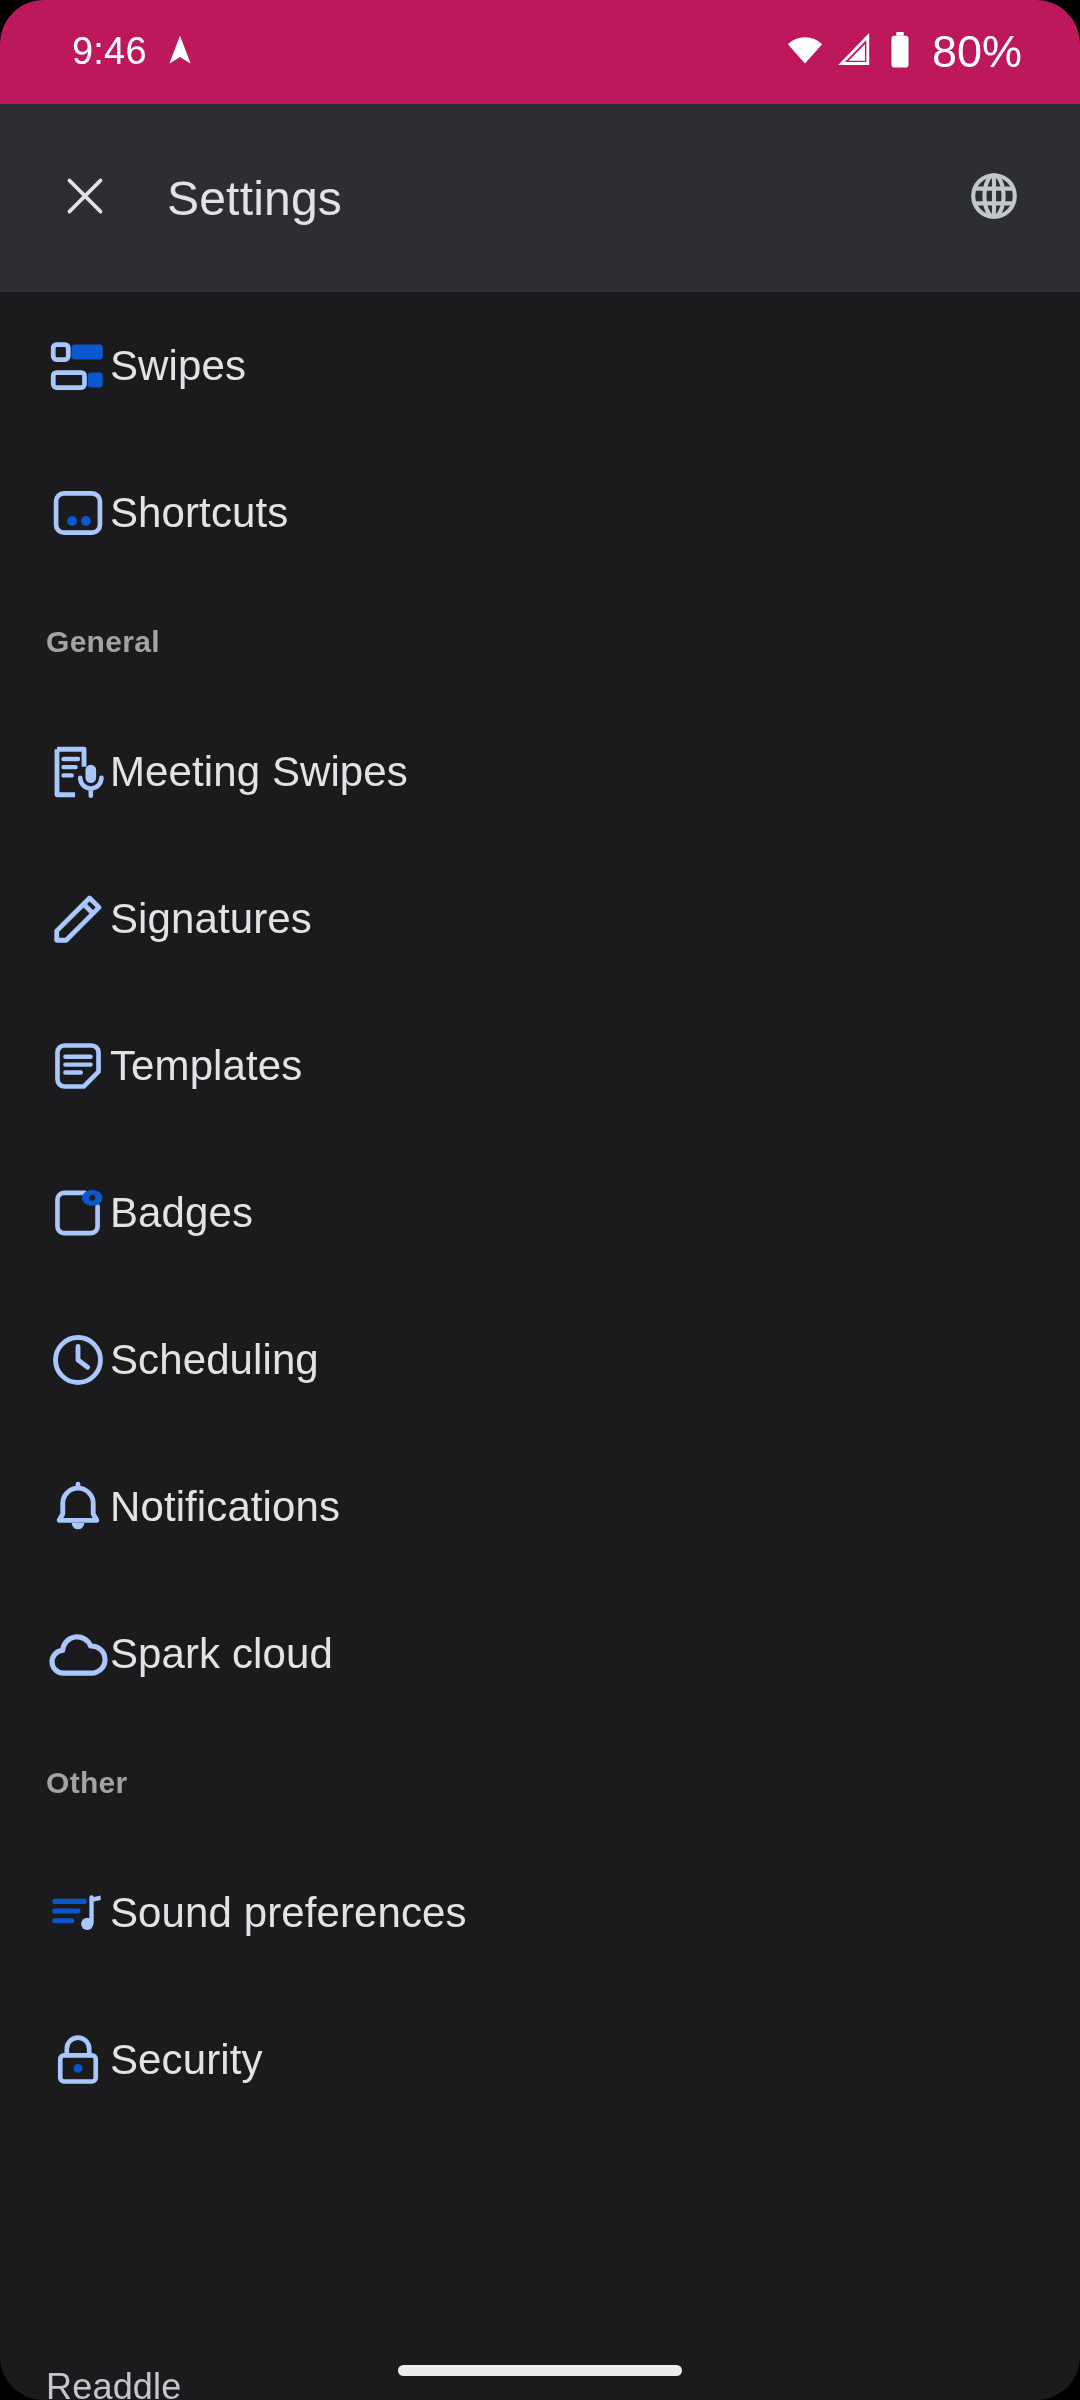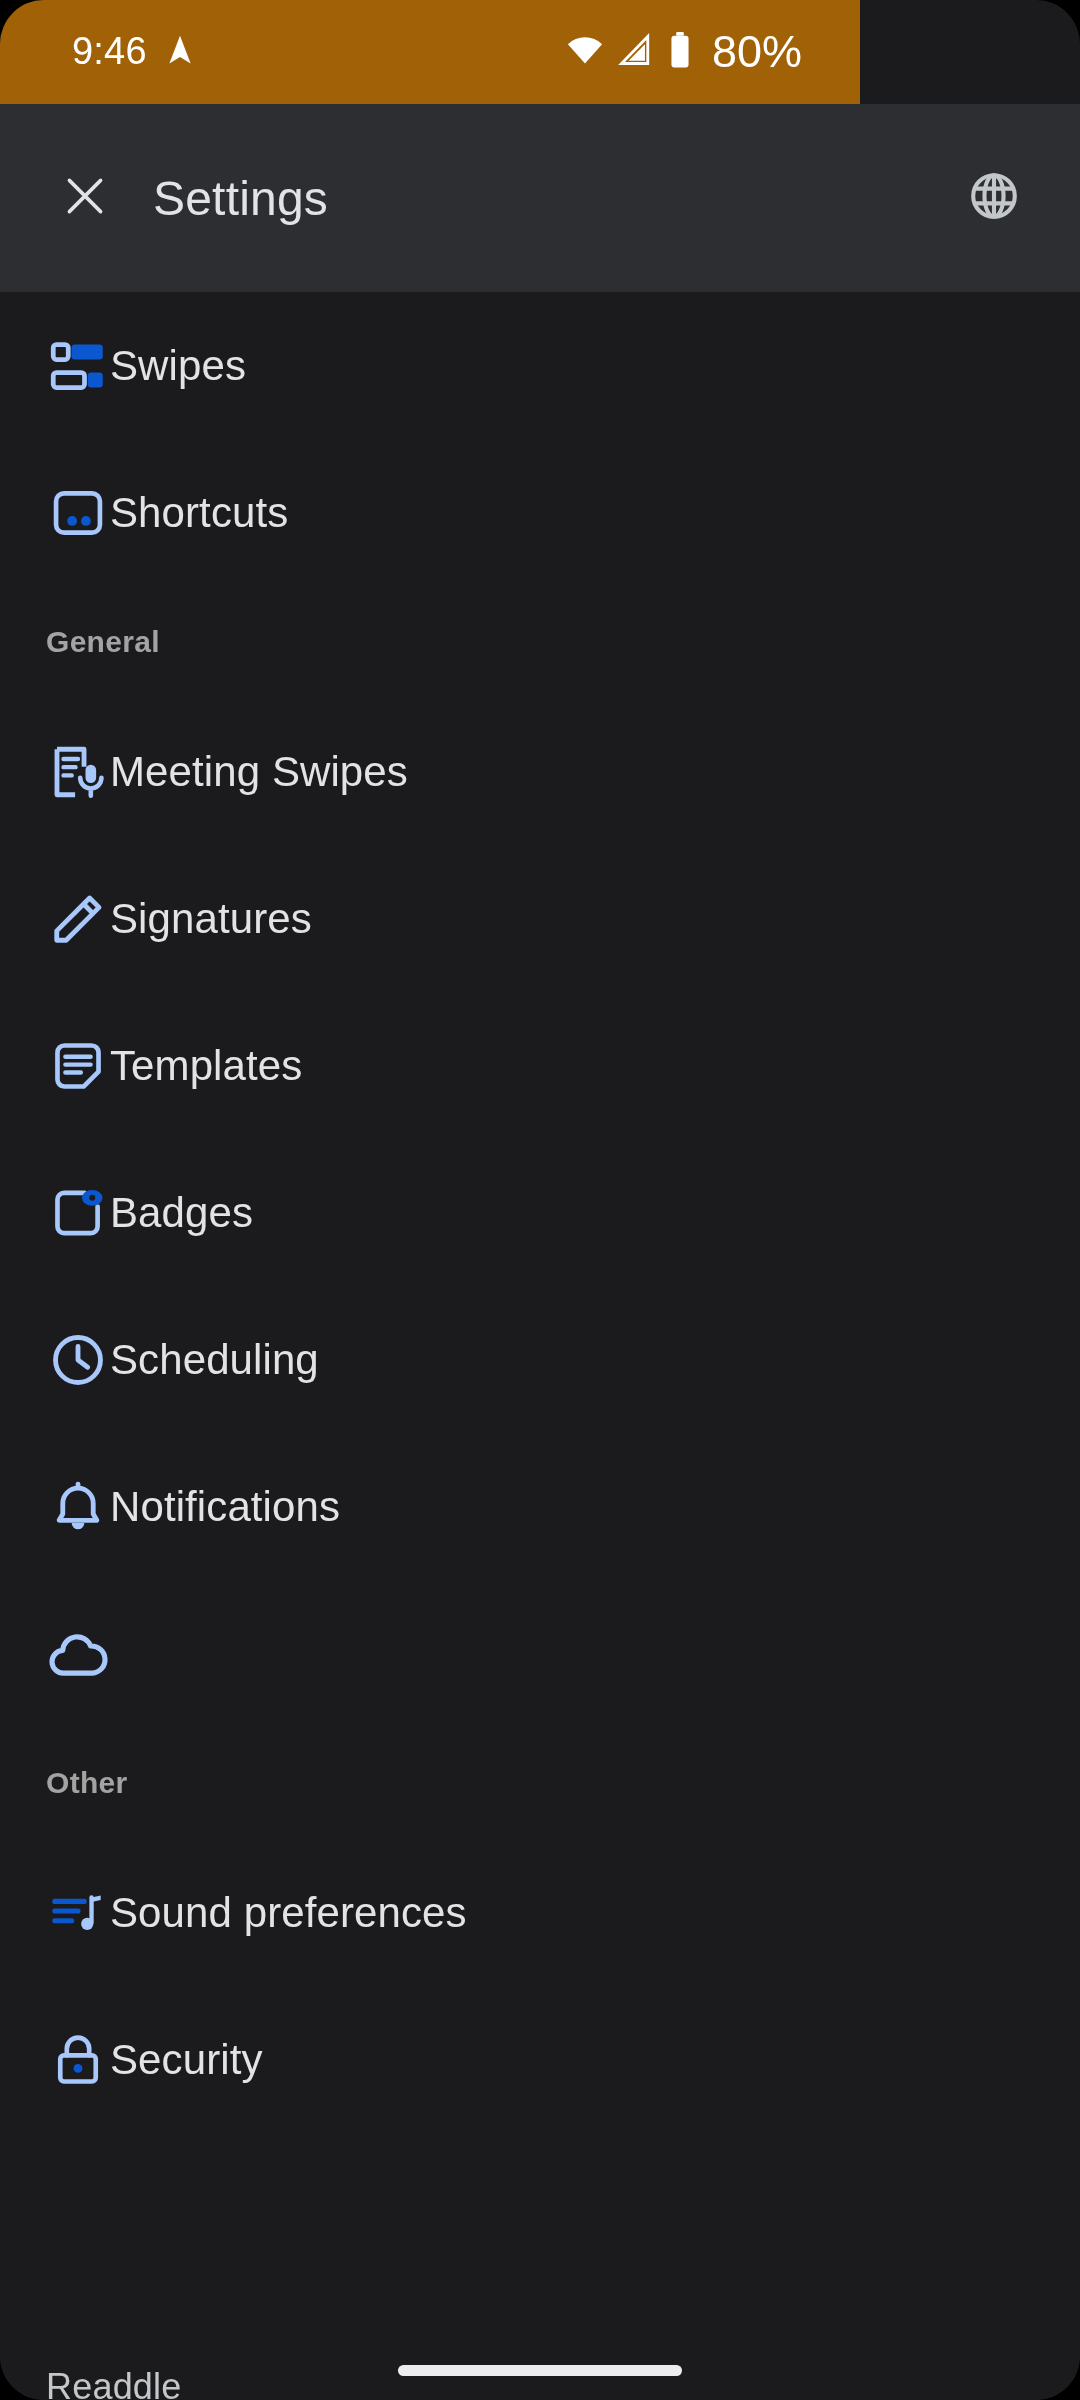--- a/index.html
+++ b/index.html
@@ -21,23 +21,23 @@
     height: 2400px;
     background: #1B1B1E;
     border-radius: 44px;
     overflow: hidden;
   }
 
   
   #statusbar {
     position: absolute;
     top: 0; left: 0;
-    width: 860px;
+    width: 1080px;
     height: 104px;
-    background: #a16207;
+    background: #be185d;
     display: flex;
     align-items: center;
     justify-content: space-between;
     padding: 0 58px 0 72px;
   }
   .sb-left { display: flex; align-items: center; gap: 16px; }
   .sb-time {
     color: #FFFFFF;
     font-size: 38px;
     letter-spacing: 0.2px;
@@ -66,21 +66,21 @@
   }
   #close-btn {
     width: 78px; height: 78px;
     display: flex; align-items: center; justify-content: center;
     cursor: pointer;
     flex: 0 0 auto;
   }
   #appbar-title {
     color: #E3E3E6;
     font-size: 48px;
-    margin-left: 29px;
+    margin-left: 43px;
     font-weight: 400;
     letter-spacing: 0.2px;
   }
   #lang-btn {
     margin-left: auto;
     width: 76px; height: 76px;
     display: flex; align-items: center; justify-content: center;
     cursor: pointer;
   }
 
@@ -313,20 +313,21 @@
       </span>
       <span class="row-label">Notifications</span>
     </div>
 
     <div class="row">
       <span class="row-icon">
         <svg width="62" height="62" viewBox="0 0 24 24">
           <path d="M6.6 19.4 a4.4 4.4 0 0 1 -0.5 -8.8 a5.6 5.6 0 0 1 10.8 -1.7 a4.9 4.9 0 0 1 0.6 10.5 Z" fill="none" stroke="#A8C7FA" stroke-width="2" stroke-linejoin="round"></path>
         </svg>
       </span>
+      <span class="row-label">Spark cloud</span>
     </div>
 
     <div class="section-head">Other</div>
 
     <div class="row">
       <span class="row-icon">
         <svg width="58" height="58" viewBox="0 0 24 24">
           <path d="M2.4 7.2 h12.2 M2.4 11.2 h9.6 M2.4 15.2 h7" stroke="#0B57D0" stroke-width="2.1" stroke-linecap="round"></path>
           <path d="M17.6 5.6 L21.4 4.8 V6.6 L17.6 7.4 Z" fill="#A8C7FA"></path>
           <path d="M17.6 5.6 v10.4" stroke="#A8C7FA" stroke-width="1.8" stroke-linecap="round"></path>

